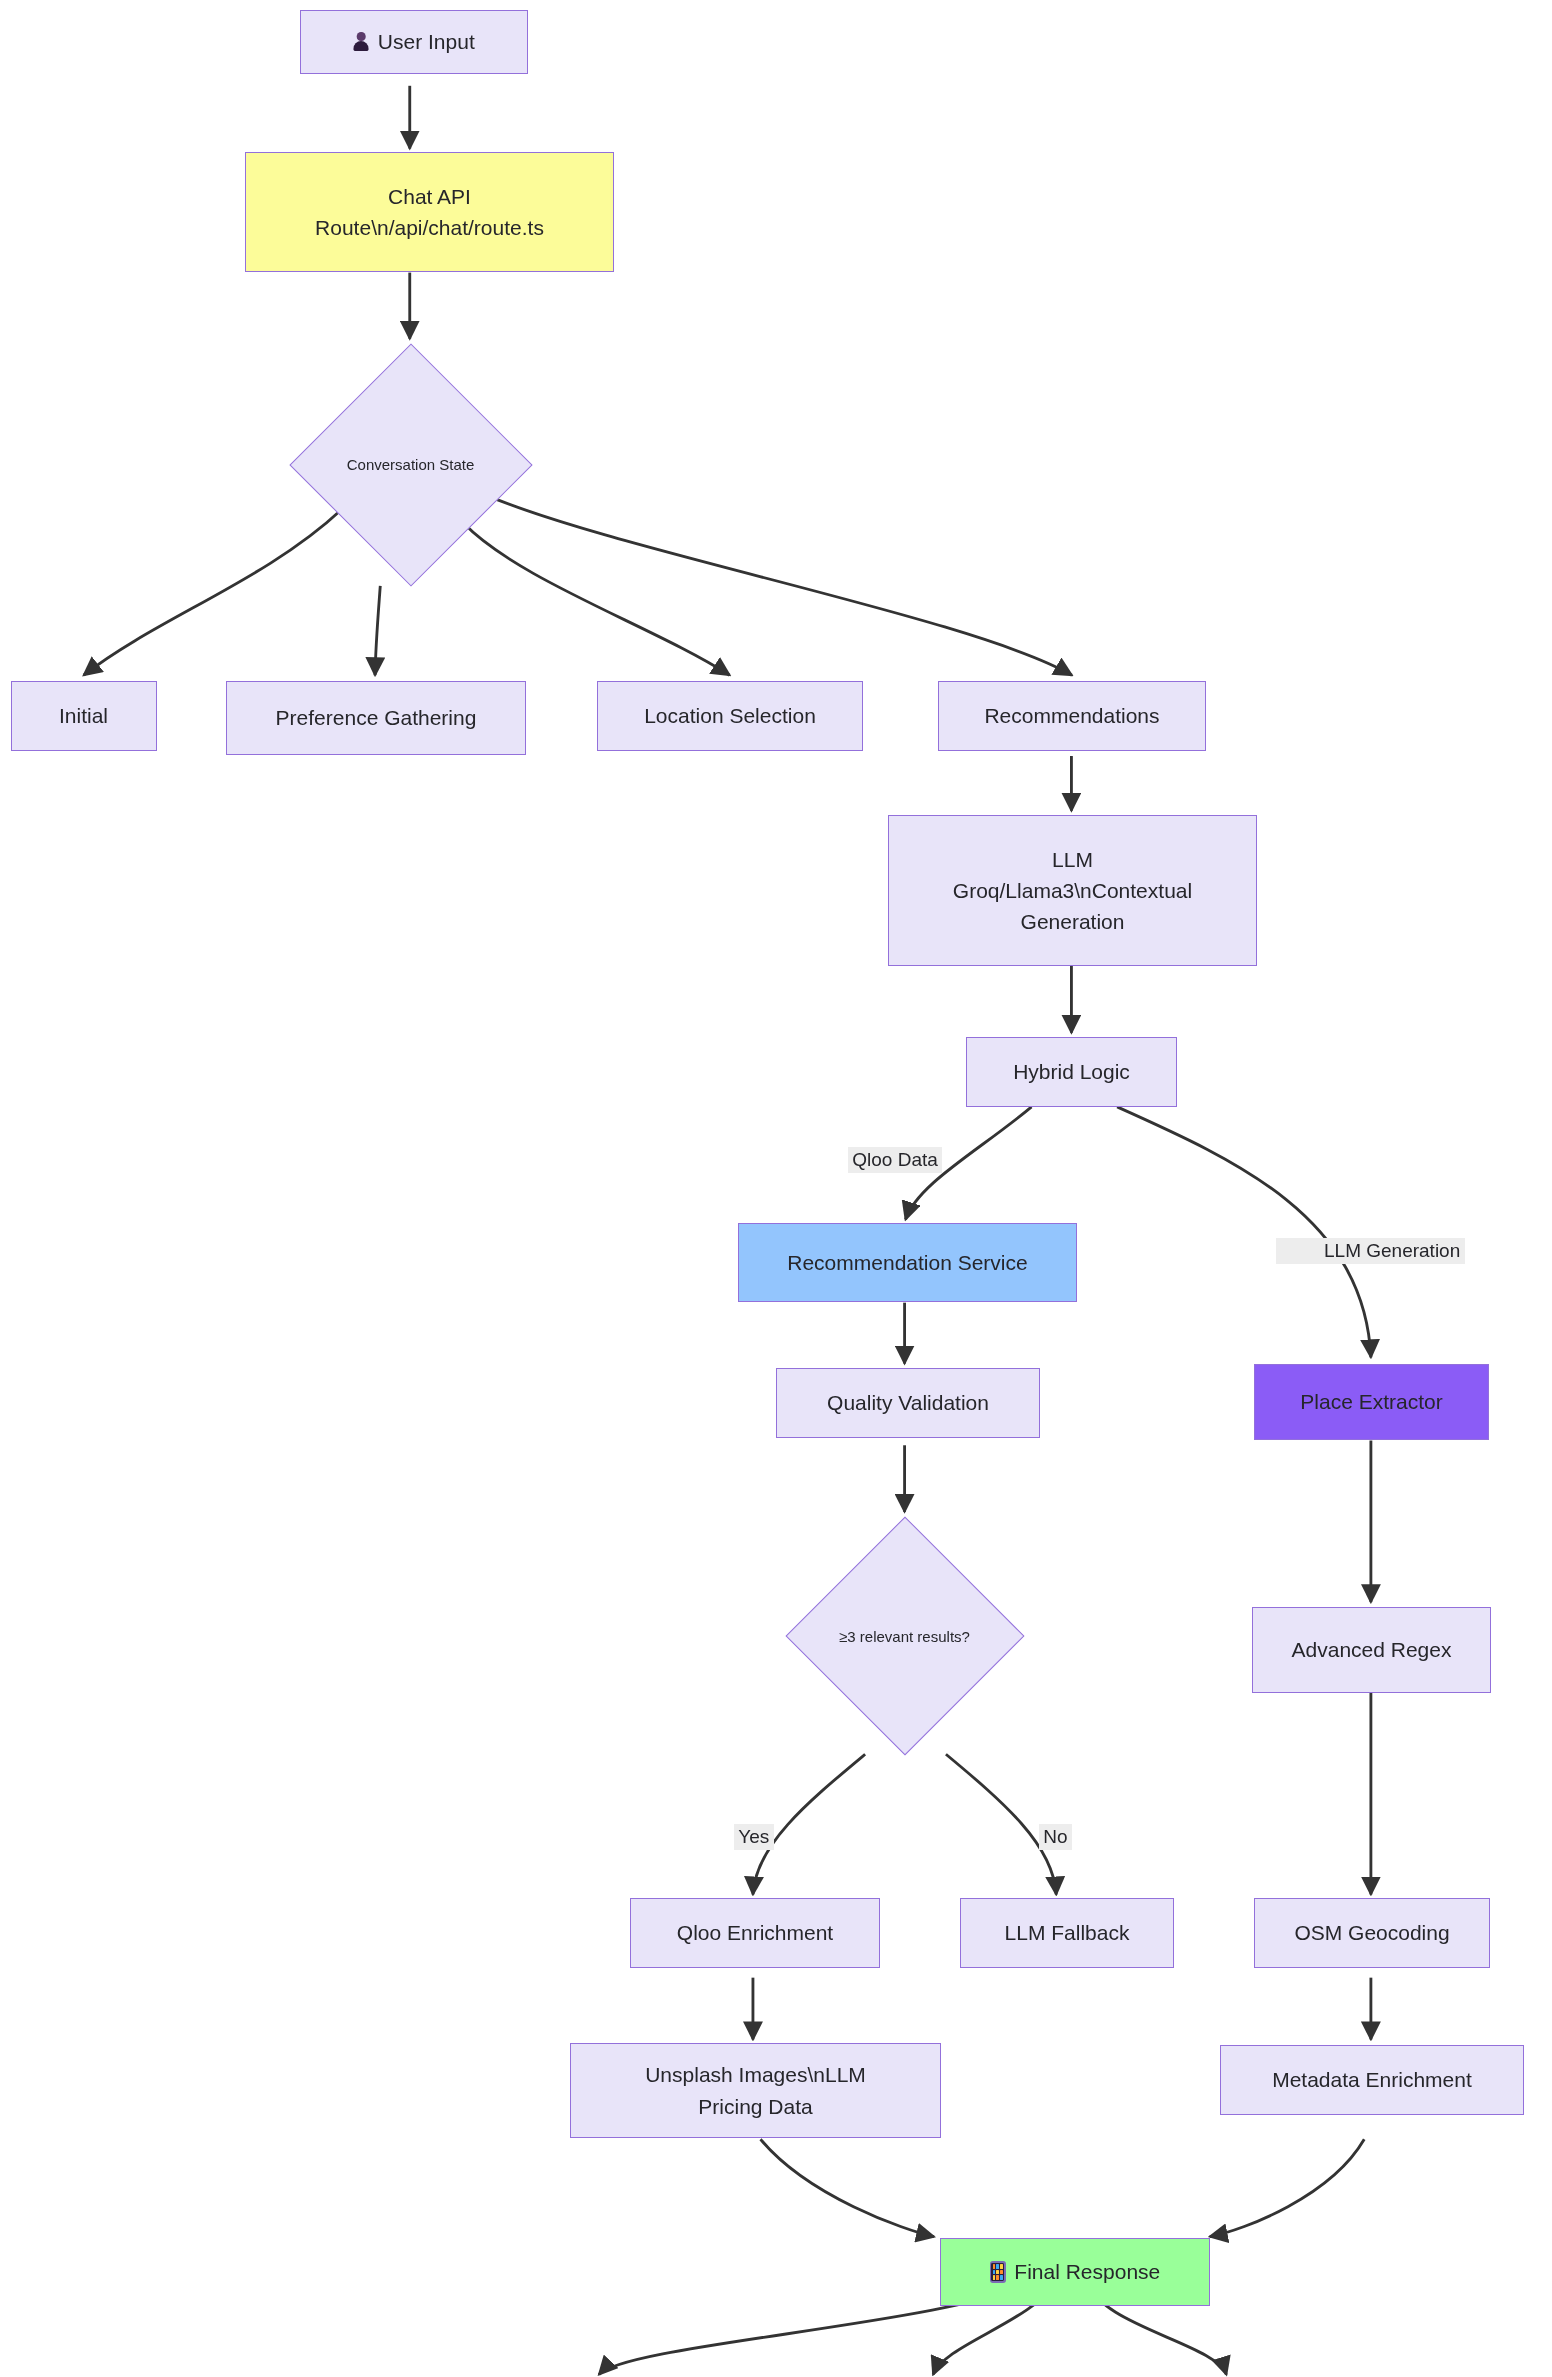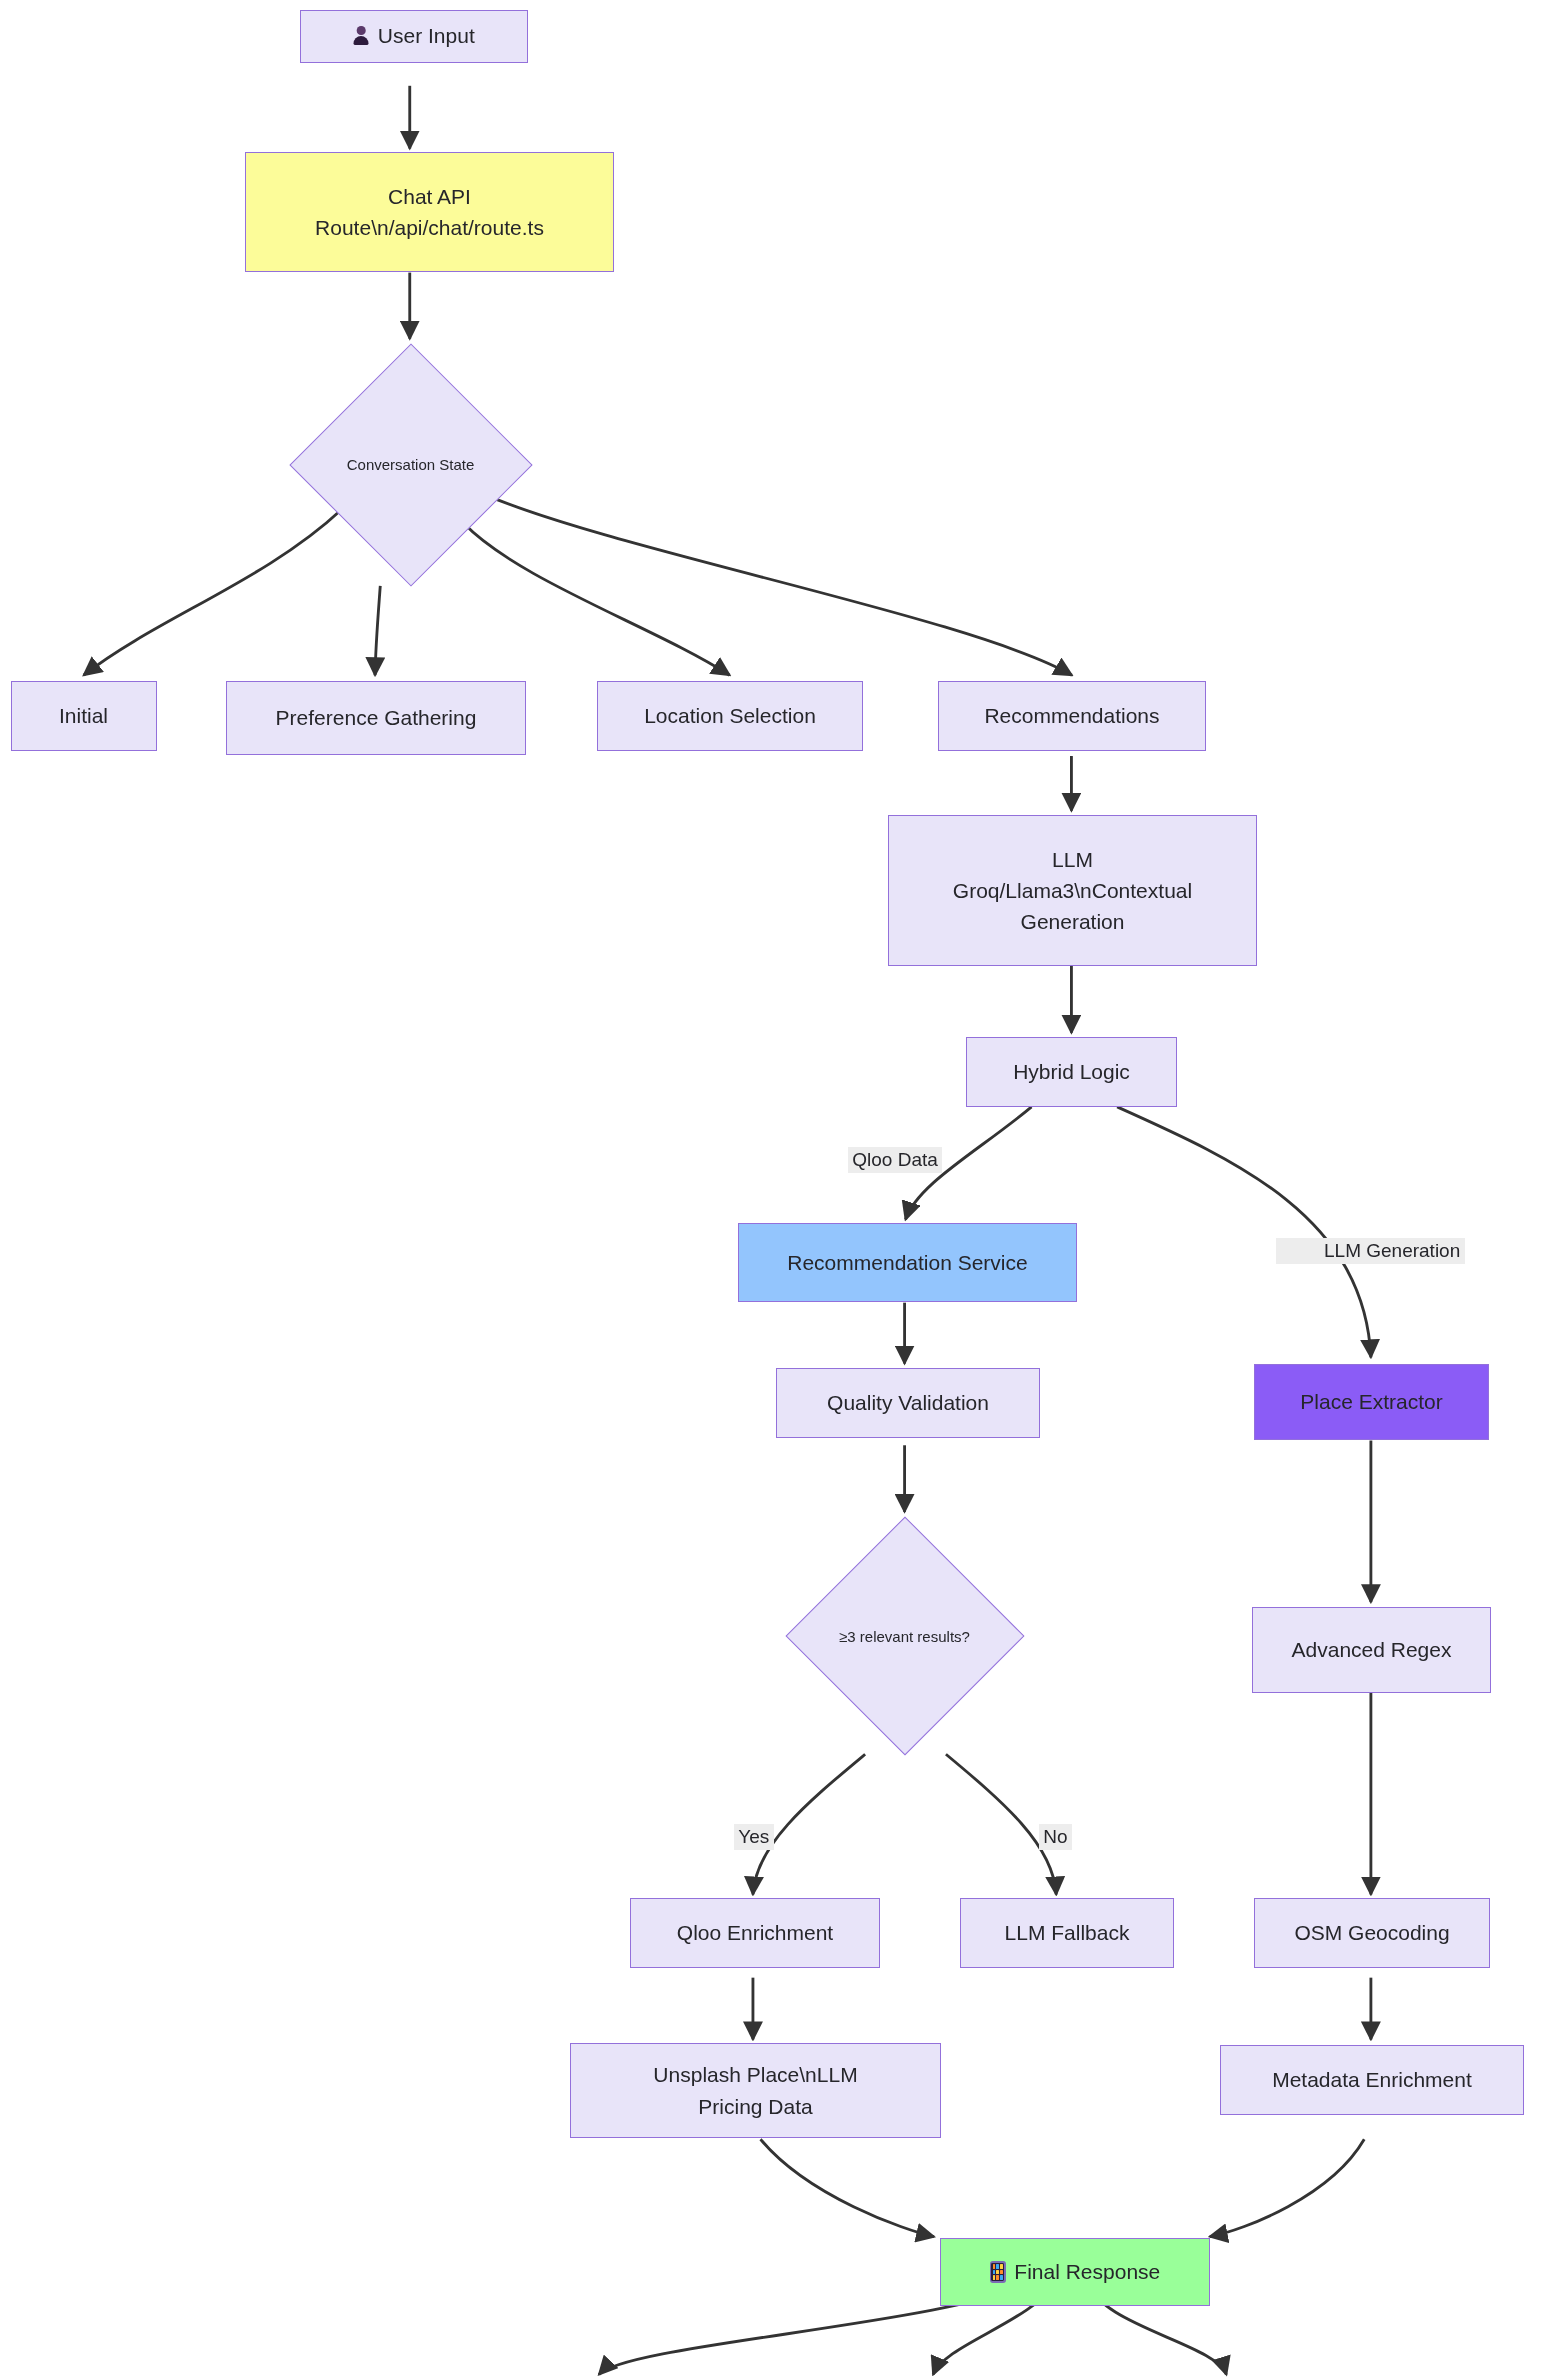--- a/index.html
+++ b/index.html
@@ -200,21 +200,21 @@
       <path d="M 2870,4500 C 2800,4620 2620,4690 2545,4705"></path>
 
       <path d="M 2190,4795 C 2000,4890 1320,4930 1260,4995"></path>
 
       <path d="M 2230,4795 C 2160,4890 1990,4930 1963,4995"></path>
 
       <path d="M 2290,4795 C 2300,4890 2560,4930 2580,4995"></path>
     </g>
   </svg>
 
-  <div class="node" style="left:300px; top:9.5px; width:228px; height:53px;">
+  <div class="node" style="left:300px; top:9.5px; width:228px; height:64px;">
     <span class="label-inner">
       <span class="person-icon">
         <span class="head"></span><span class="body"></span>
       </span>
       <span>User Input</span>
     </span>
   </div>
 
   <div class="node yellow" style="left:230px; top:152px; width:369px; height:120px;margin-left:15px;">
     <span>Chat API
@@ -279,21 +279,21 @@
 
   <div class="node" style="left:960px; top:1898px; width:214px; height:70px;">
     <span>LLM Fallback</span>
   </div>
 
   <div class="node" style="left:1254px; top:1898px; width:236px; height:70px;">
     <span>OSM Geocoding</span>
   </div>
 
   <div class="node" style="left:570px; top:2043px; width:371px; height:95px;">
-    <span>Unsplash Place\nLLM
+    <span>Unsplash Images\nLLM
 Pricing Data</span>
   </div>
 
   <div class="node" style="left:1220px; top:2045px; width:304px; height:70px;">
     <span>Metadata Enrichment</span>
   </div>
 
   <div class="node green" style="left:940px; top:2238px; width:270px; height:68px;">
     <span class="label-inner">
       <span class="mobile-icon">

